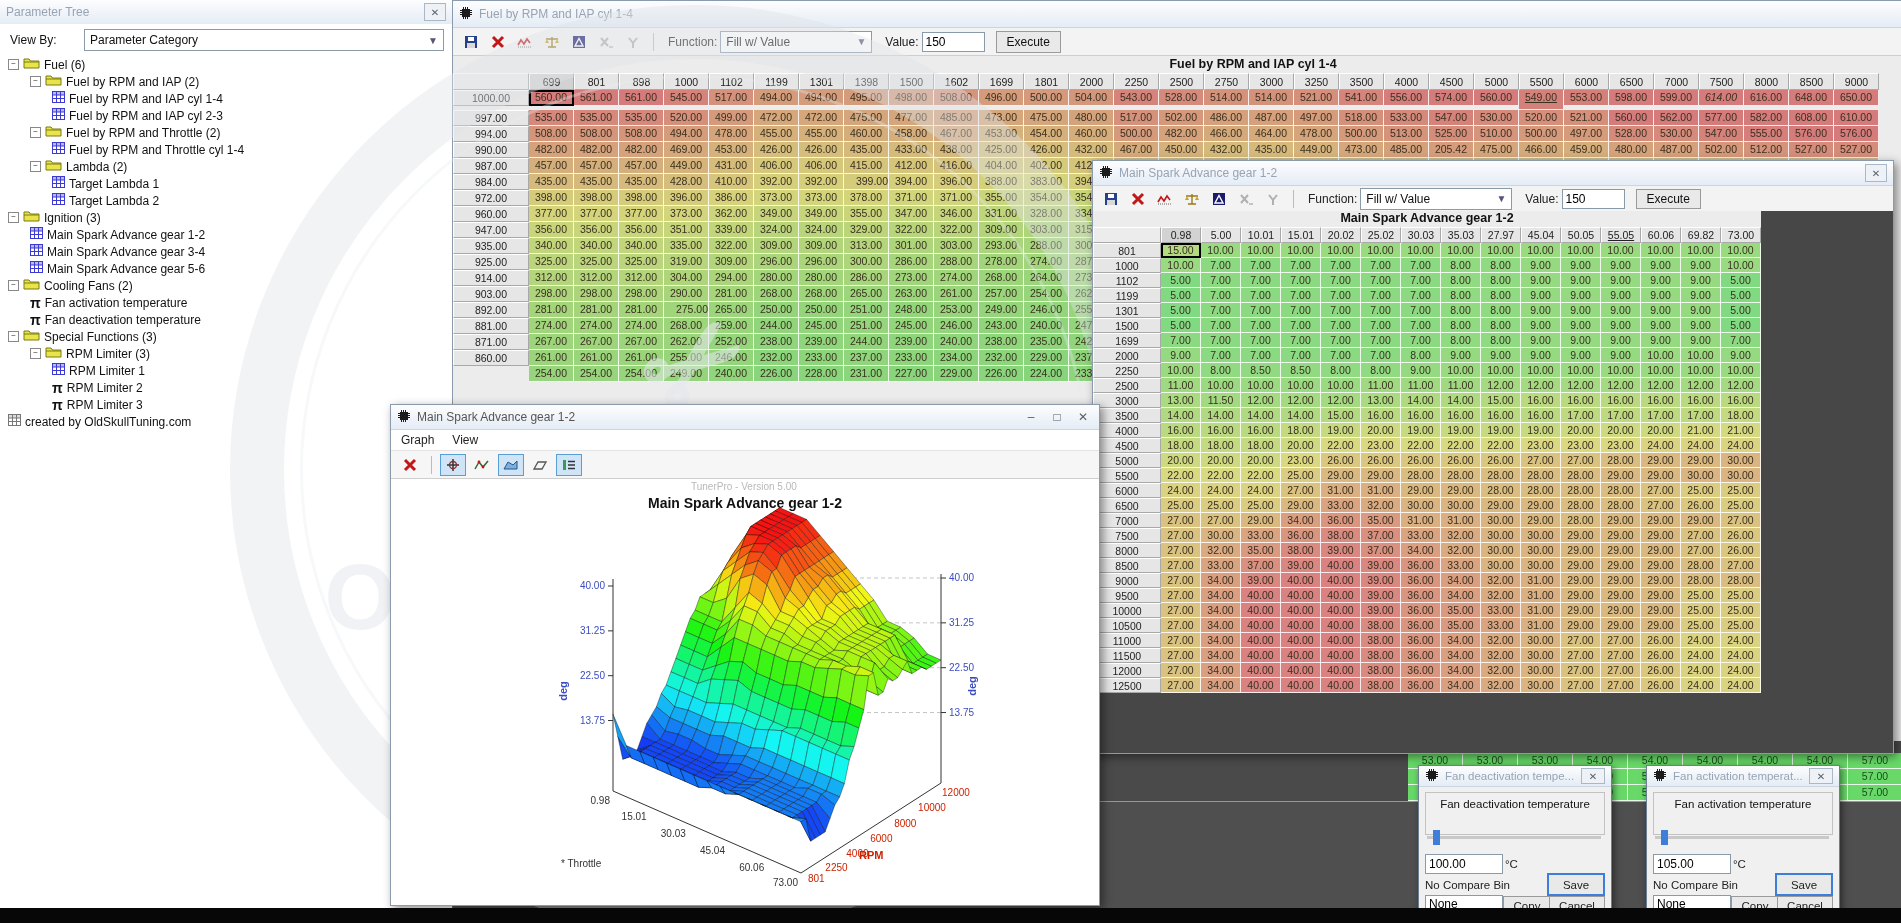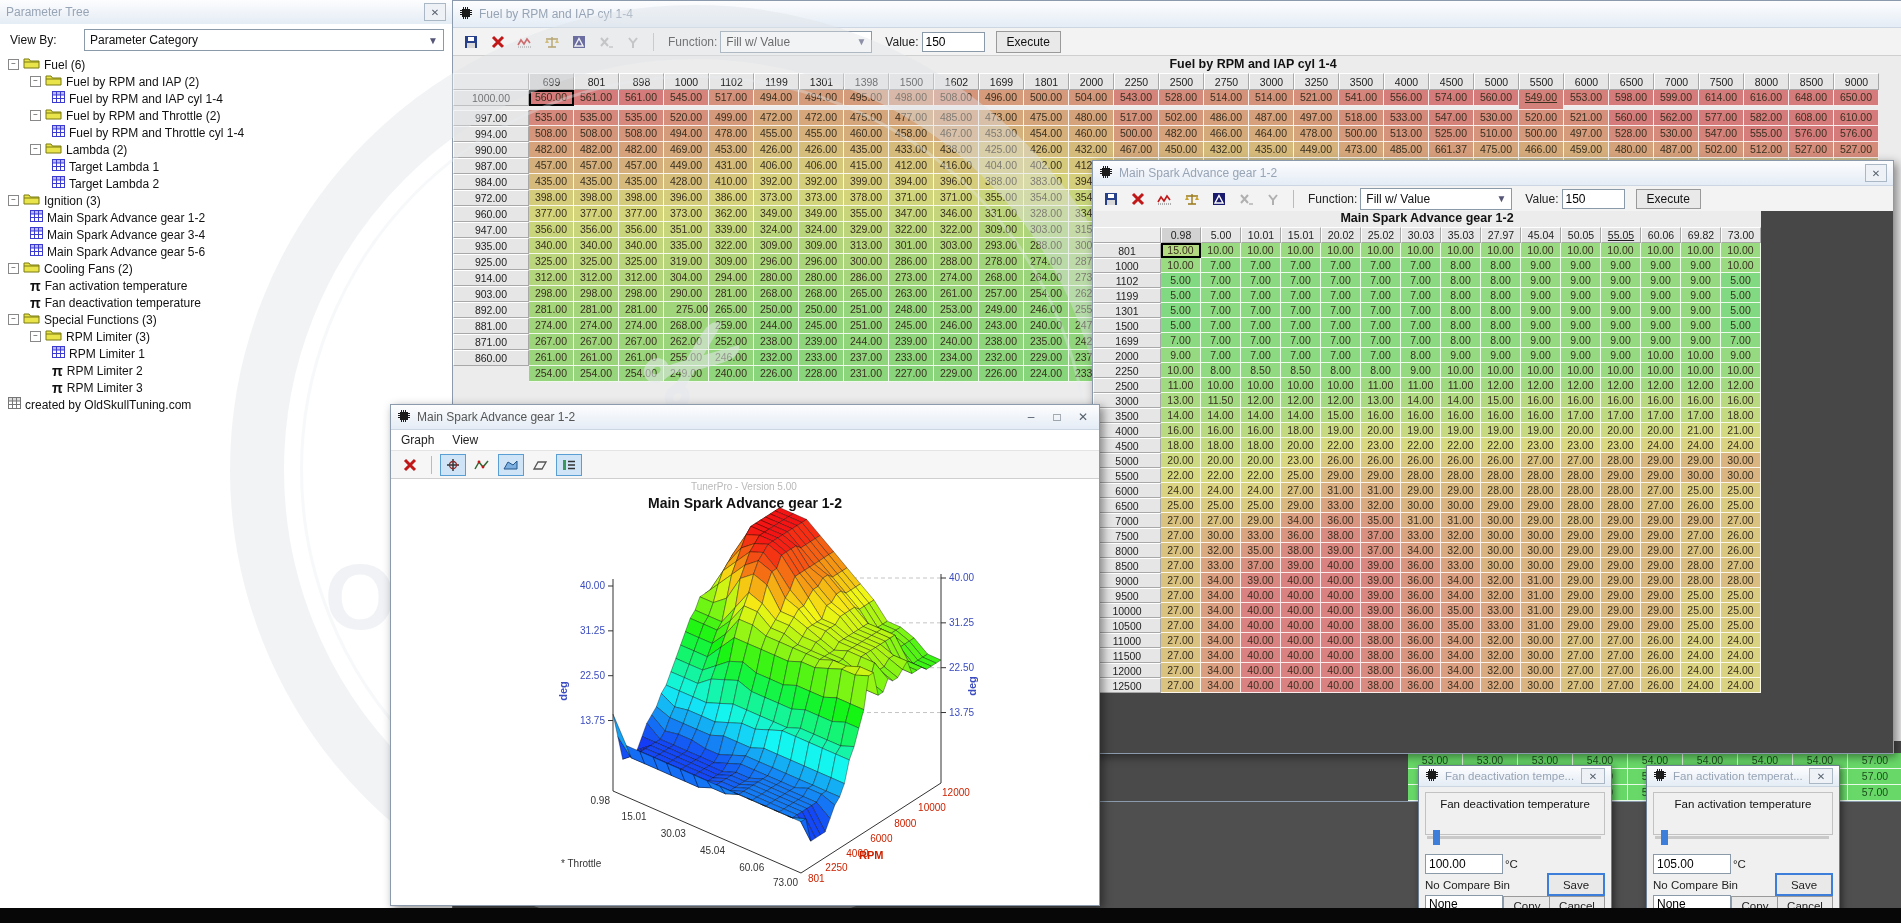--- a/index.html
+++ b/index.html
@@ -94,20 +94,28 @@
           <span class="tlabel">Fuel by RPM and IAP (2)</span>
         </div>
         <div class="trow" style="padding-left: 52px;">
           <span><svg width="13" height="12">
               <rect x="0.5" y="0.5" width="12" height="11" fill="#fff" stroke="#3b3bd1"></rect>
               <rect x="0.5" y="0.5" width="12" height="3.5" fill="#b9b9f0" stroke="#3b3bd1"></rect>
               <path d="M0.5 7.5 H12.5 M4.5 0.5 V11.5 M8.5 0.5 V11.5" stroke="#3b3bd1"></path>
             </svg></span>
           <span class="tlabel">Fuel by RPM and IAP cyl 1-4</span>
         </div>
+        <div class="trow" style="padding-left: 52px;">
+          <span><svg width="13" height="12">
+              <rect x="0.5" y="0.5" width="12" height="11" fill="#fff" stroke="#3b3bd1"></rect>
+              <rect x="0.5" y="0.5" width="12" height="3.5" fill="#b9b9f0" stroke="#3b3bd1"></rect>
+              <path d="M0.5 7.5 H12.5 M4.5 0.5 V11.5 M8.5 0.5 V11.5" stroke="#3b3bd1"></path>
+            </svg></span>
+          <span class="tlabel">Fuel by RPM and IAP cyl 2-3</span>
+        </div>
         <div class="trow" style="padding-left: 30px;">
           <span class="texp">−</span>
           <span><svg width="17" height="12">
               <path d="M1 2 H6 L7.5 4 H16 V11 H1 Z" fill="#e8e44a" stroke="#7a7a10"></path>
               <path d="M1 5 H16" stroke="#7a7a10"></path>
             </svg></span>
           <span class="tlabel">Fuel by RPM and Throttle (2)</span>
         </div>
         <div class="trow" style="padding-left: 52px;">
           <span><svg width="13" height="12">
@@ -351,21 +359,21 @@
         <div class="fcell" style="width: 45px; height: 16px; line-height: 15px; background: rgb(213, 146, 123);">514.00</div>
         <div class="fcell" style="width: 45px; height: 16px; line-height: 15px; background: rgb(213, 143, 123);">521.00</div>
         <div class="fcell" style="width: 45px; height: 16px; line-height: 15px; background: rgb(213, 133, 123);">541.00</div>
         <div class="fcell" style="width: 45px; height: 16px; line-height: 15px; background: rgb(213, 125, 123);">556.00</div>
         <div class="fcell" style="width: 45px; height: 16px; line-height: 15px; background: rgb(213, 123, 123);">574.00</div>
         <div class="fcell" style="width: 45px; height: 16px; line-height: 15px; background: rgb(213, 123, 123);">560.00</div>
         <div class="fcell" style="width: 45px; height: 20px; line-height: 15px; background: rgb(213, 129, 123); text-decoration: underline;">549.00</div>
         <div class="fcell" style="width: 45px; height: 16px; line-height: 15px; background: rgb(213, 127, 123);">553.00</div>
         <div class="fcell" style="width: 45px; height: 16px; line-height: 15px; background: rgb(213, 123, 123);">598.00</div>
         <div class="fcell" style="width: 45px; height: 16px; line-height: 15px; background: rgb(213, 123, 123);">599.00</div>
-        <div class="fcell" style="width: 45px; height: 16px; line-height: 15px; background: rgb(213, 123, 123);">614.00</div>
+        <div class="fcell" style="width: 45px; height: 16px; line-height: 15px; background: rgb(213, 123, 123); font-style: italic;">614.00</div>
         <div class="fcell" style="width: 45px; height: 16px; line-height: 15px; background: rgb(213, 123, 123);">616.00</div>
         <div class="fcell" style="width: 45px; height: 16px; line-height: 15px; background: rgb(213, 123, 123);">648.00</div>
         <div class="fcell" style="width: 45px; height: 16px; line-height: 15px; background: rgb(213, 123, 123);">650.00</div>
       </div>
       <div class="frow">
         <div class="fhead" style="width: 76px; height: 16px; line-height: 15px;">997.00</div>
         <div class="fcell" style="width: 45px; height: 16px; line-height: 15px; background: rgb(213, 136, 123);">535.00</div>
         <div class="fcell" style="width: 45px; height: 16px; line-height: 15px; background: rgb(213, 136, 123);">535.00</div>
         <div class="fcell" style="width: 45px; height: 16px; line-height: 15px; background: rgb(213, 136, 123);">535.00</div>
         <div class="fcell" style="width: 45px; height: 16px; line-height: 15px; background: rgb(213, 143, 123);">520.00</div>
@@ -444,21 +452,21 @@
         <div class="fcell" style="width: 45px; height: 16px; line-height: 15px; background: rgb(213, 191, 123);">425.00</div>
         <div class="fcell" style="width: 45px; height: 16px; line-height: 15px; background: rgb(213, 190, 123);">426.00</div>
         <div class="fcell" style="width: 45px; height: 16px; line-height: 15px; background: rgb(213, 187, 123);">432.00</div>
         <div class="fcell" style="width: 45px; height: 16px; line-height: 15px; background: rgb(213, 170, 123);">467.00</div>
         <div class="fcell" style="width: 45px; height: 16px; line-height: 15px; background: rgb(213, 178, 123);">450.00</div>
         <div class="fcell" style="width: 45px; height: 16px; line-height: 15px; background: rgb(213, 187, 123);">432.00</div>
         <div class="fcell" style="width: 45px; height: 16px; line-height: 15px; background: rgb(213, 186, 123);">435.00</div>
         <div class="fcell" style="width: 45px; height: 16px; line-height: 15px; background: rgb(213, 179, 123);">449.00</div>
         <div class="fcell" style="width: 45px; height: 16px; line-height: 15px; background: rgb(213, 167, 123);">473.00</div>
         <div class="fcell" style="width: 45px; height: 16px; line-height: 15px; background: rgb(213, 161, 123);">485.00</div>
-        <div class="fcell" style="width: 45px; height: 16px; line-height: 15px; background: rgb(213, 157, 123);">661.37</div>
+        <div class="fcell" style="width: 45px; height: 16px; line-height: 15px; background: rgb(213, 157, 123);">205.42</div>
         <div class="fcell" style="width: 45px; height: 16px; line-height: 15px; background: rgb(213, 166, 123);">475.00</div>
         <div class="fcell" style="width: 45px; height: 16px; line-height: 15px; background: rgb(213, 170, 123);">466.00</div>
         <div class="fcell" style="width: 45px; height: 16px; line-height: 15px; background: rgb(213, 174, 123);">459.00</div>
         <div class="fcell" style="width: 45px; height: 16px; line-height: 15px; background: rgb(213, 163, 123);">480.00</div>
         <div class="fcell" style="width: 45px; height: 16px; line-height: 15px; background: rgb(213, 160, 123);">487.00</div>
         <div class="fcell" style="width: 45px; height: 16px; line-height: 15px; background: rgb(213, 152, 123);">502.00</div>
         <div class="fcell" style="width: 45px; height: 16px; line-height: 15px; background: rgb(213, 147, 123);">512.00</div>
         <div class="fcell" style="width: 45px; height: 16px; line-height: 15px; background: rgb(213, 140, 123);">527.00</div>
         <div class="fcell" style="width: 45px; height: 16px; line-height: 15px; background: rgb(213, 140, 123);">527.00</div>
       </div>
@@ -497,21 +505,21 @@
       </div>
       <div class="frow">
         <div class="fhead" style="width: 76px; height: 16px; line-height: 15px;">984.00</div>
         <div class="fcell" style="width: 45px; height: 16px; line-height: 15px; background: rgb(213, 186, 123);">435.00</div>
         <div class="fcell" style="width: 45px; height: 16px; line-height: 15px; background: rgb(213, 186, 123);">435.00</div>
         <div class="fcell" style="width: 45px; height: 16px; line-height: 15px; background: rgb(213, 186, 123);">435.00</div>
         <div class="fcell" style="width: 45px; height: 16px; line-height: 15px; background: rgb(213, 189, 123);">428.00</div>
         <div class="fcell" style="width: 45px; height: 16px; line-height: 15px; background: rgb(213, 198, 123);">410.00</div>
         <div class="fcell" style="width: 45px; height: 16px; line-height: 15px; background: rgb(213, 207, 123);">392.00</div>
         <div class="fcell" style="width: 45px; height: 16px; line-height: 15px; background: rgb(213, 207, 123);">392.00</div>
-        <div class="fcell" style="width: 45px; height: 16px; line-height: 15px; background: rgb(213, 204, 123);">399.00</div>
+        <div class="fcell" style="width: 45px; height: 16px; line-height: 15px; background: rgb(213, 204, 123); text-align: right;">399.00</div>
         <div class="fcell" style="width: 45px; height: 16px; line-height: 15px; background: rgb(213, 206, 123);">394.00</div>
         <div class="fcell" style="width: 45px; height: 16px; line-height: 15px; background: rgb(213, 205, 123);">396.00</div>
         <div class="fcell" style="width: 45px; height: 16px; line-height: 15px; background: rgb(213, 209, 123);">388.00</div>
         <div class="fcell" style="width: 45px; height: 16px; line-height: 15px; background: rgb(213, 212, 123);">383.00</div>
         <div class="fcell" style="width: 45px; height: 16px; line-height: 15px; background: rgb(213, 206, 123);">394.00</div>
         <div class="fcell" style="width: 45px; height: 16px; line-height: 15px; background: rgb(201, 189, 144);"></div>
         <div class="fcell" style="width: 45px; height: 16px; line-height: 15px; background: rgb(201, 189, 144);"></div>
         <div class="fcell" style="width: 45px; height: 16px; line-height: 15px; background: rgb(201, 189, 144);"></div>
         <div class="fcell" style="width: 45px; height: 16px; line-height: 15px; background: rgb(201, 189, 144);"></div>
         <div class="fcell" style="width: 45px; height: 16px; line-height: 15px; background: rgb(201, 189, 144);"></div>

